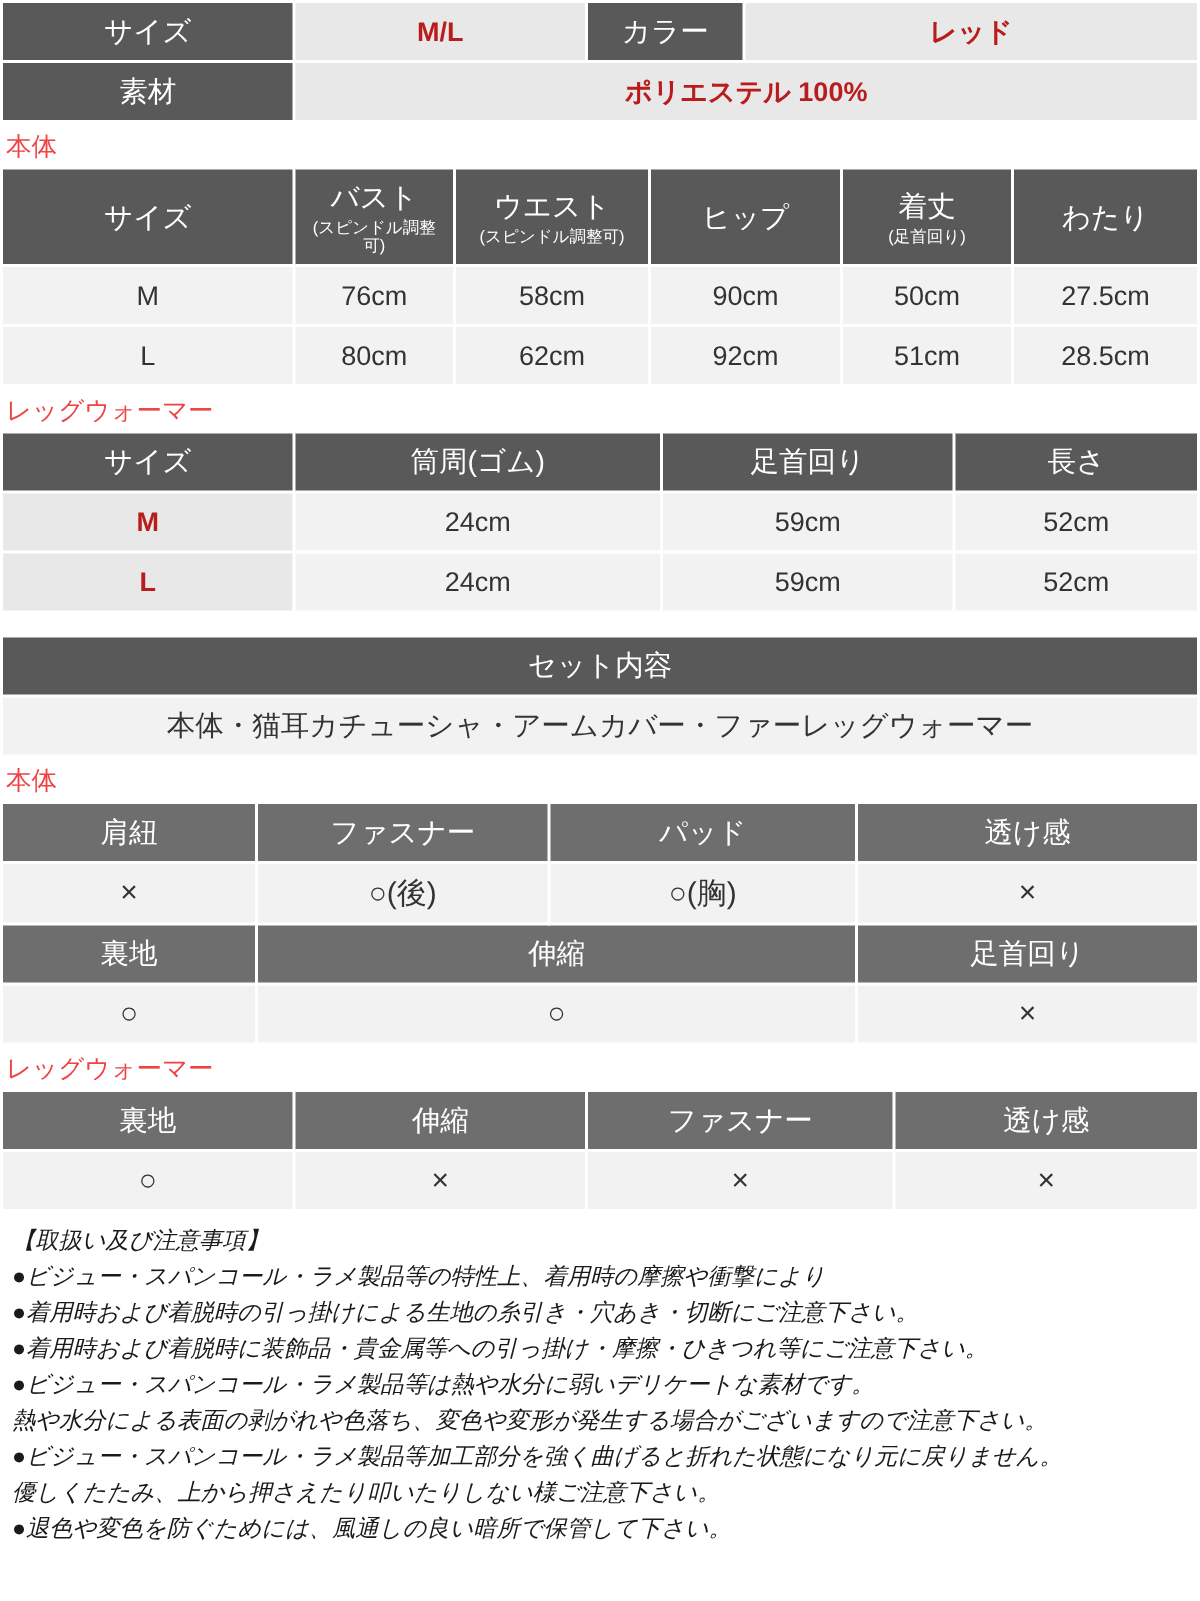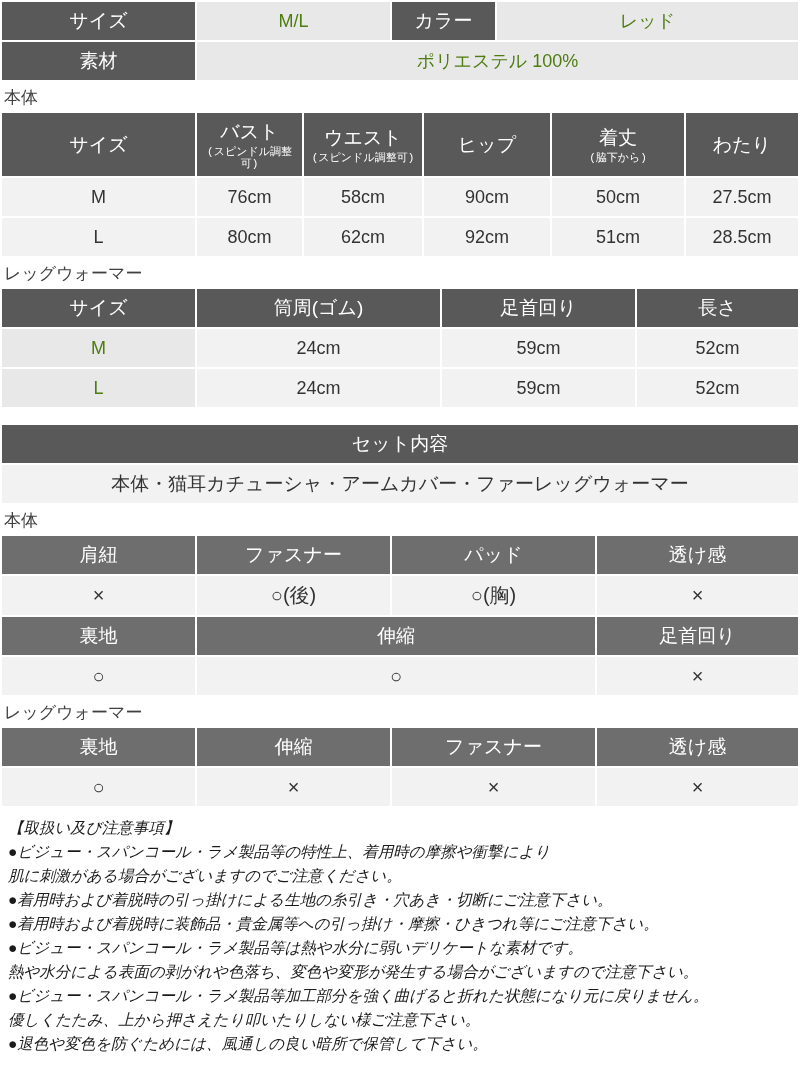--- a/index.html
+++ b/index.html
@@ -36,40 +36,40 @@
     color: #ffffff;
     font-size: 19px;
   }
   .hdr-mid {
     background: #6e6e6e;
     color: #ffffff;
     font-size: 19px;
   }
   .cell-light {
     background: #e8e8e8;
-    color: #4d7c0f;
+    color: #b91c1c;
     font-size: 18px;
+    font-weight: bold;
   }
   .cell-white {
     background: #f2f2f2;
     color: #333333;
     font-size: 18px;
   }
   .section-label {
     font-size: 17px;
-    color: #404040;
+    color: #ef4444;
     padding: 4px 2px 2px 4px;
     font-weight: normal;
   }
   .sub {
     display: block;
     font-size: 11px;
     line-height: 1.1;
     margin-top: 1px;
-    font-family: Liberation Mono, monospace;
   }
   .big-mark {
     font-size: 20px;
   }
   .notes {
     padding: 8px 6px 10px 8px;
     font-size: 15.5px;
     line-height: 1.55;
     color: #1a1a1a;
   }
@@ -102,30 +102,30 @@
   <table>
     <tbody>
         <tr>
       <th class="hdr-dark" style="width:195px">
         <span>サイズ</span>
       </th>
       <th class="hdr-dark" style="width:107px">
         <span>バスト</span>
         <span class="sub">(スピンドル調整可)</span>
       </th>
-      <th class="hdr-dark" style="width:120px">
+      <th class="hdr-dark" style="width:130px">
         <span>ウエスト</span>
         <span class="sub">(スピンドル調整可)</span>
       </th>
       <th class="hdr-dark" style="width:128px">
         <span>ヒップ</span>
       </th>
-      <th class="hdr-dark" style="width:134px">
+      <th class="hdr-dark" style="width:114px">
         <span>着丈</span>
-        <span class="sub">(脇下から)</span>
+        <span class="sub">(足首回り)</span>
       </th>
       <th class="hdr-dark">
         <span>わたり</span>
       </th>
     </tr>
     <tr class="row-h">
       <td class="cell-white">M</td>
       <td class="cell-white">76cm</td>
       <td class="cell-white">58cm</td>
       <td class="cell-white">90cm</td>
@@ -179,21 +179,21 @@
       <td class="cell-white" style="font-size:19px">本体・猫耳カチューシャ・アームカバー・ファーレッグウォーマー</td>
     </tr>
   </tbody>
     </table>
 
   <div class="section-label">本体</div>
 
   <table>
     <tbody>
         <tr class="row-h">
-      <th class="hdr-mid" style="width:195px">肩紐</th>
+      <th class="hdr-mid" style="width:170px">肩紐</th>
       <th class="hdr-mid" style="width:195px">ファスナー</th>
       <th class="hdr-mid" style="width:205px">パッド</th>
       <th class="hdr-mid">透け感</th>
     </tr>
     <tr class="row-h">
       <td class="cell-white big-mark">×</td>
       <td class="cell-white big-mark">○(後)</td>
       <td class="cell-white big-mark">○(胸)</td>
       <td class="cell-white big-mark">×</td>
     </tr>
@@ -225,21 +225,20 @@
       <td class="cell-white big-mark">×</td>
       <td class="cell-white big-mark">×</td>
       <td class="cell-white big-mark">×</td>
     </tr>
   </tbody>
     </table>
 
   <div class="notes">
     <p>【取扱い及び注意事項】</p>
     <p>●ビジュー・スパンコール・ラメ製品等の特性上、着用時の摩擦や衝撃により</p>
-    <p>肌に刺激がある場合がございますのでご注意ください。</p>
     <p>●着用時および着脱時の引っ掛けによる生地の糸引き・穴あき・切断にご注意下さい。</p>
     <p>●着用時および着脱時に装飾品・貴金属等への引っ掛け・摩擦・ひきつれ等にご注意下さい。</p>
     <p>●ビジュー・スパンコール・ラメ製品等は熱や水分に弱いデリケートな素材です。</p>
     <p>熱や水分による表面の剥がれや色落ち、変色や変形が発生する場合がございますので注意下さい。</p>
     <p>●ビジュー・スパンコール・ラメ製品等加工部分を強く曲げると折れた状態になり元に戻りません。</p>
     <p>優しくたたみ、上から押さえたり叩いたりしない様ご注意下さい。</p>
     <p>●退色や変色を防ぐためには、風通しの良い暗所で保管して下さい。</p>
   </div>
 
 </div>

